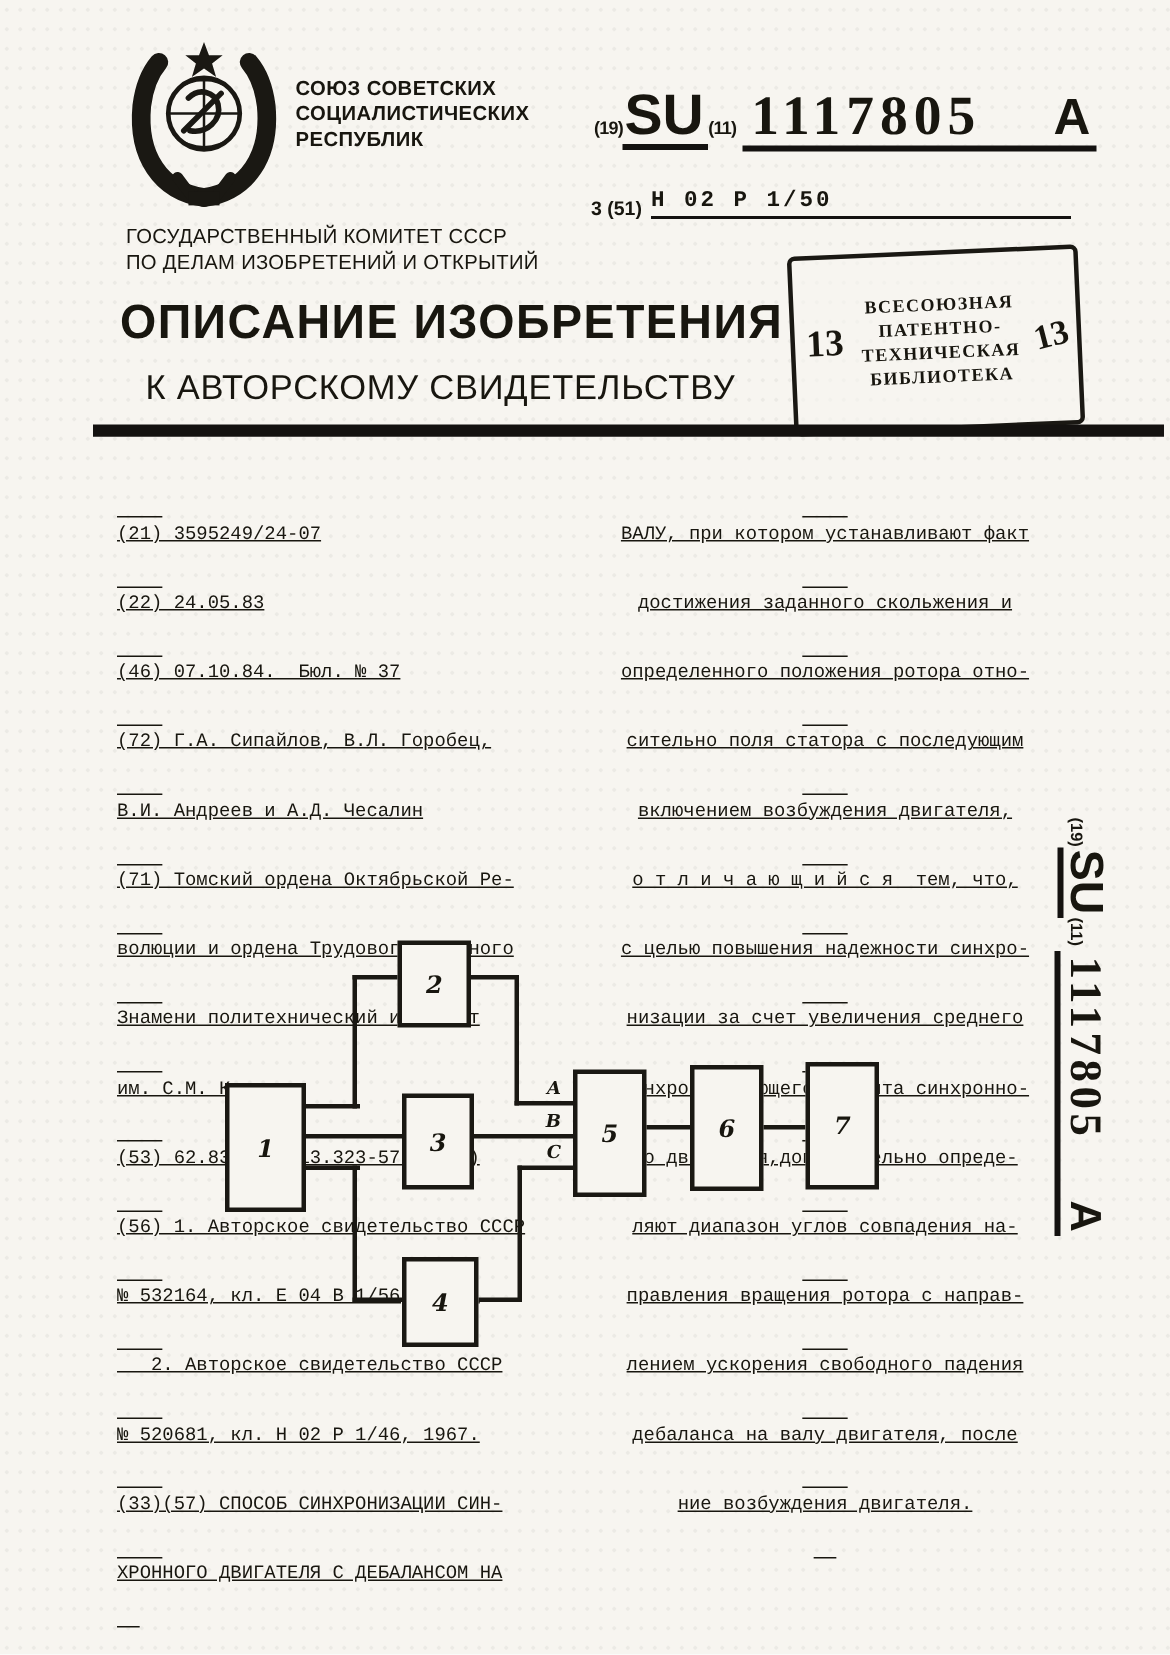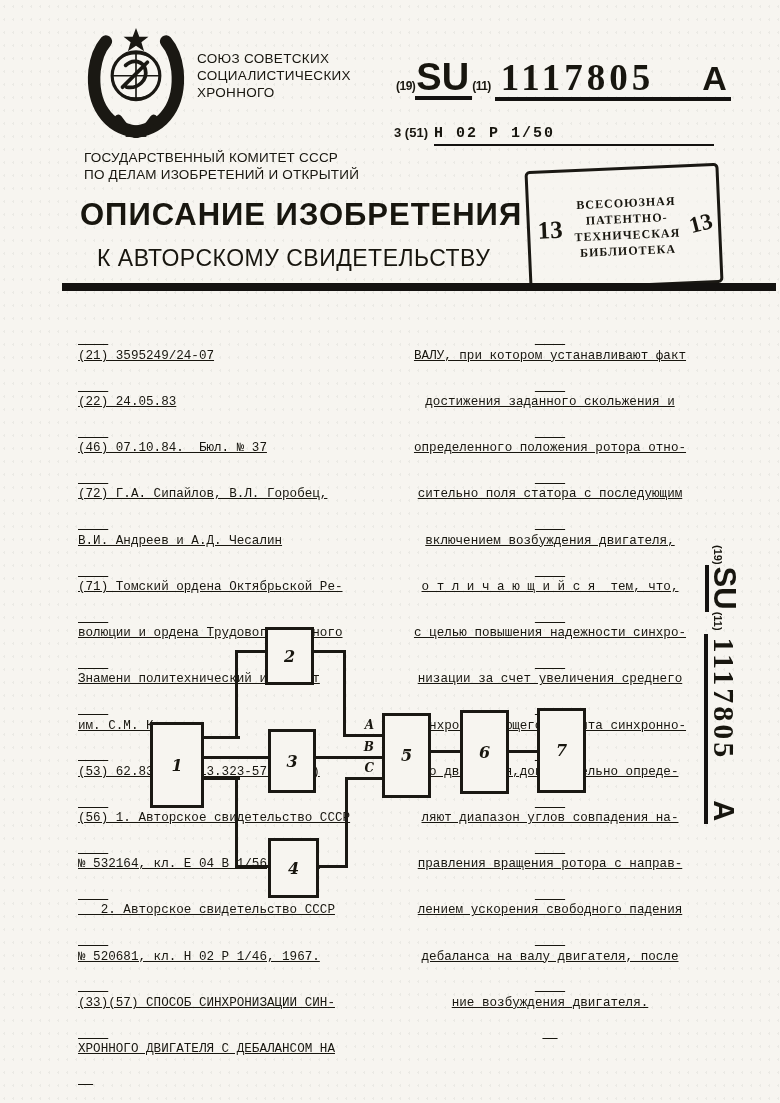--- a/index.html
+++ b/index.html
@@ -6,33 +6,33 @@
   .page{
     position:relative;width:780px;height:1103px;overflow:hidden;
     background:#f7f5f0;
     background-image:radial-gradient(rgba(20,18,14,0.05) 1px, transparent 1px);
     background-size:9px 13px;
     color:#18160f;
     font-family:"Liberation Sans", sans-serif;
   }
   .abs{position:absolute;}
   
-  .union{left:197px;top:50px;width:180px;font-weight:normal;font-size:13.5px;line-height:17px;letter-spacing:0.3px;}
+  .union{left:197px;top:50px;width:180px;font-weight:bold;font-size:13.5px;line-height:17px;letter-spacing:0.3px;}
   .committee{left:84px;top:149px;width:340px;font-weight:normal;font-size:13.5px;line-height:17px;letter-spacing:0.2px;}
   .doc-title{left:80px;top:196px;font-weight:bold;font-size:32px;letter-spacing:1px;transform:scaleX(0.97);transform-origin:left;white-space:nowrap;}
   .doc-subtitle{left:97px;top:245px;font-weight:normal;font-size:23px;letter-spacing:0.5px;white-space:nowrap;}
   .thick-rule{left:62px;top:283px;width:714px;height:3px;background:#141210;border-bottom:5px double #141210;}
   
   .numrow{left:396px;top:58px;display:flex;align-items:baseline;white-space:nowrap;}
   .code-small{font-size:12px;font-weight:bold;letter-spacing:-0.5px;}
   .su-big{font-size:38px;font-weight:bold;border-bottom:4px solid #141210;padding:0 3px 0 1px;line-height:1;}
   .u-group{display:inline-flex;align-items:baseline;border-bottom:4px solid #141210;margin-left:4px;padding-bottom:1px;}
   .num-big{font-family:"Liberation Serif", serif;font-size:37px;font-weight:bold;letter-spacing:4px;line-height:1;padding-left:6px;}
   .kind-big{font-size:34px;font-weight:bold;line-height:1;margin-left:48px;padding-right:4px;}
-  .classrow{left:394px;top:125px;display:flex;align-items:flex-start;white-space:nowrap;}
+  .classrow{left:394px;top:125px;display:flex;align-items:flex-end;white-space:nowrap;}
   .class-prefix{font-size:13px;font-weight:bold;margin-right:6px;}
   .class-code{font-family:"Liberation Mono","DejaVu Sans Mono",monospace;font-size:15px;font-weight:bold;letter-spacing:2px;border-bottom:2px solid #141210;width:280px;padding-bottom:2px;}
   
   .stamp{left:527px;top:167px;width:188px;height:114px;border:3px solid #1a1813;border-radius:5px;
     transform:rotate(-2.5deg);display:flex;align-items:center;background:rgba(247,245,240,0.6);}
   .stamp-13L{width:40px;text-align:center;font-size:25px;font-weight:bold;font-family:"Liberation Serif", serif;}
   .stamp-mid{flex:1;text-align:center;font-family:"Liberation Serif", serif;font-weight:bold;font-size:12px;line-height:16px;letter-spacing:1px;}
   .stamp-13R{width:34px;text-align:center;font-size:23px;font-weight:bold;font-family:"Liberation Serif", serif;transform:rotate(-12deg);}
   
   .col{font-family:"Liberation Mono","DejaVu Sans Mono",monospace;font-size:12.6px;line-height:15.4px;white-space:pre;text-decoration:underline;}
@@ -71,21 +71,21 @@
       <path d="M27,47 h46 M50,24 v46 M32,32 a28 28 0 0 1 36,0 M32,62 a28 28 0 0 0 36,0" stroke="#1a1813" stroke-width="1.6" fill="none"></path>
       <path d="M37,58 L61,34 M40,37 c7,-7 17,-4 19,4 c2.5,10 -7,19 -18,17" stroke="#1a1813" stroke-width="3.6" fill="none" stroke-linecap="round"></path>
       <path d="M33,88 l9,12 M67,88 l-9,12" stroke="#1a1813" stroke-width="7" stroke-linecap="round"></path>
       <rect x="40" y="97" width="20" height="9" fill="#1a1813"></rect>
     </svg>
   </div>
 
   <div class="abs union">
     <div>СОЮЗ СОВЕТСКИХ</div>
     <div>СОЦИАЛИСТИЧЕСКИХ</div>
-    <div>ХРОННОГО</div>
+    <div>РЕСПУБЛИК</div>
   </div>
 
   <div class="abs numrow">
     <span class="code-small">(19)</span>
     <span class="su-big">SU</span>
     <span class="code-small">(11)</span>
     <span class="u-group">
       <span class="num-big">1117805</span>
       <span class="kind-big">A</span>
     </span>

